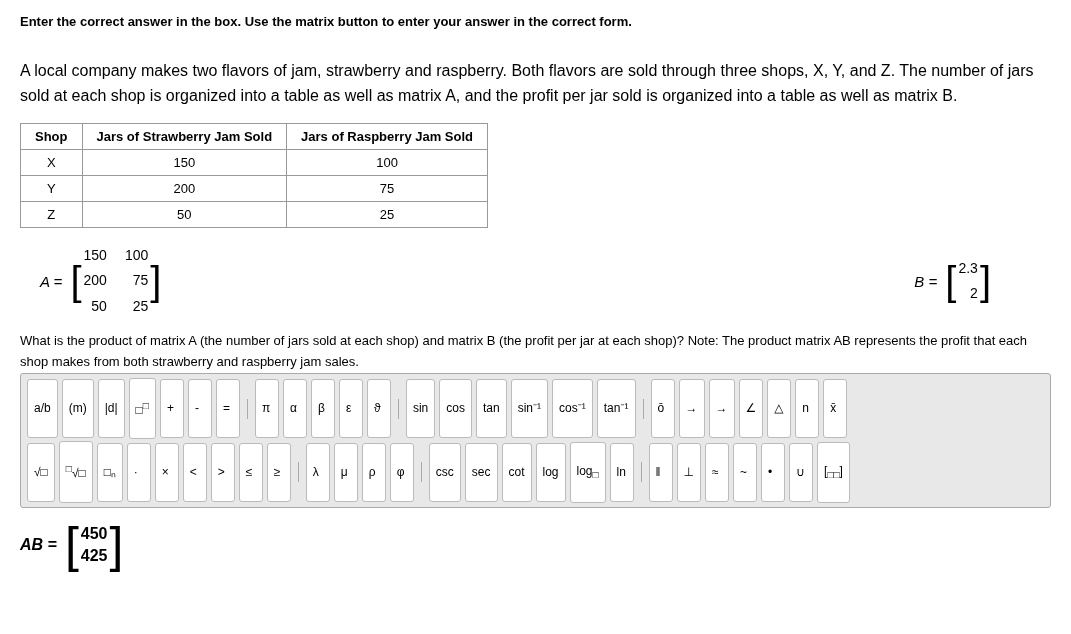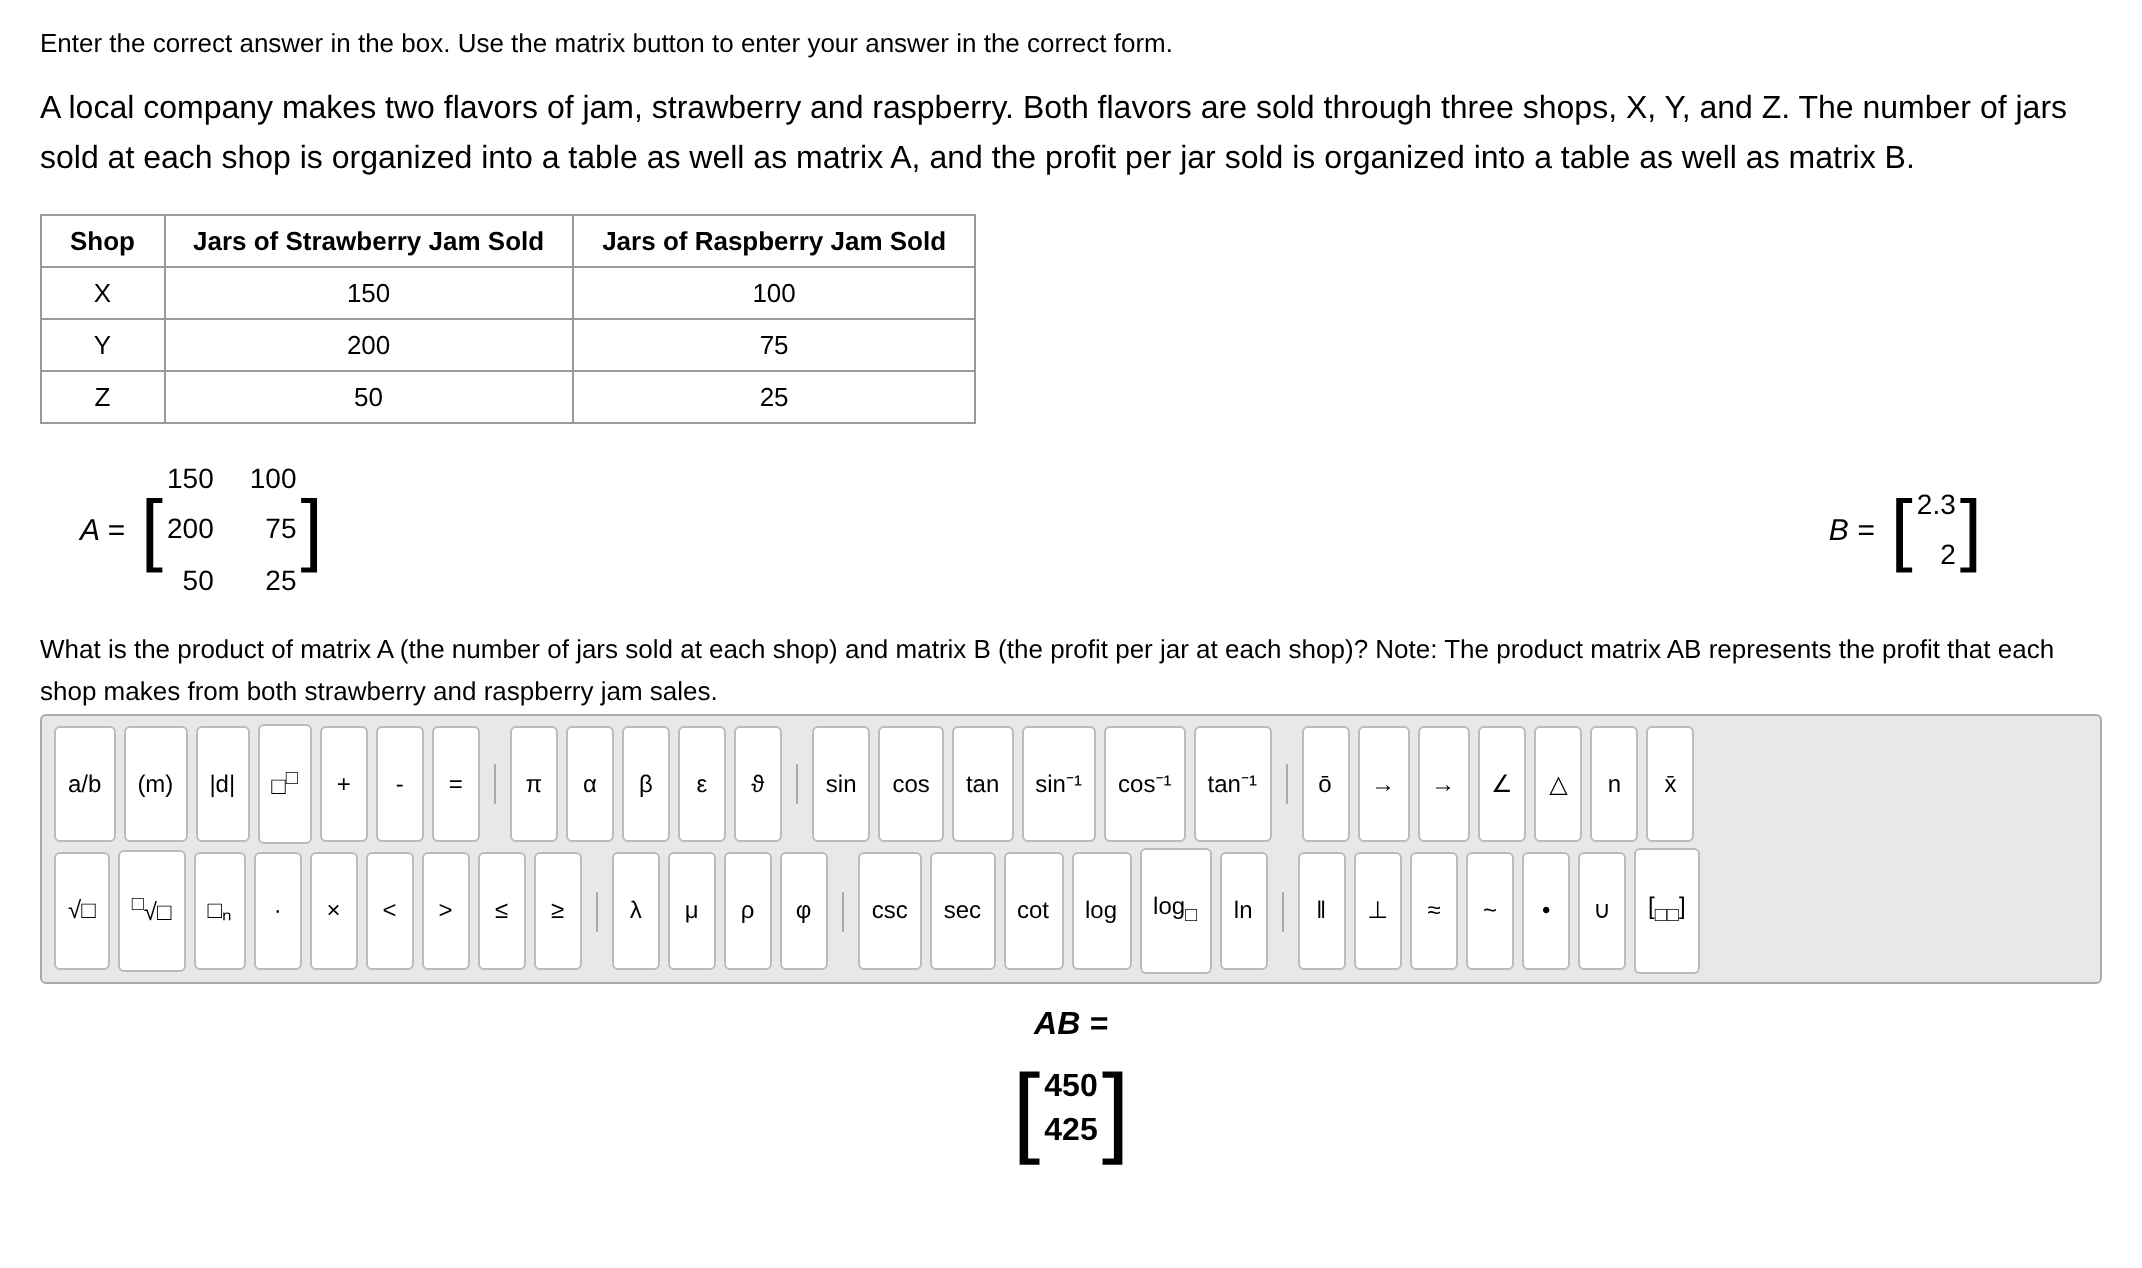--- a/index.html
+++ b/index.html
@@ -8,22 +8,23 @@
       font-size: 14px;
       background: #fff;
       color: #000;
       width: 1071px;
       min-height: 634px;
       padding: 12px 20px;
     }
 
     .intro-text {
       font-size: 13px;
-      margin-bottom: 10px;
+      margin-bottom: 26px;
       line-height: 1.5;
+      font-weight: bold;
     }
 
     .problem-text {
       font-size: 16px;
       margin-bottom: 14px;
       line-height: 1.6;
     }
 
     .tables-row {
       display: flex;
@@ -124,39 +125,38 @@
     }
 
     .tb-btn {
       background: #fff;
       border: 1px solid #bbb;
       border-radius: 3px;
       padding: 20px 6px;
       font-size: 12px;
       cursor: pointer;
       min-width: 24px;
-      text-align: center;
+      text-align: left;
       line-height: 1.4;
     }
 
     .tb-separator {
       width: 1px;
       height: 20px;
       background: #aaa;
       margin: 0 3px;
     }
 
     
     .answer-section {
       display: flex;
       align-items: center;
       gap: 8px;
       margin-top: 6px;
       font-size: 15px;
-      flex-direction: column;
     }
 
     .answer-matrix-wrap {
       display: flex;
       align-items: center;
       gap: 2px;
     }
 
     .answer-bracket-left, .answer-bracket-right {
       font-size: 50px;

